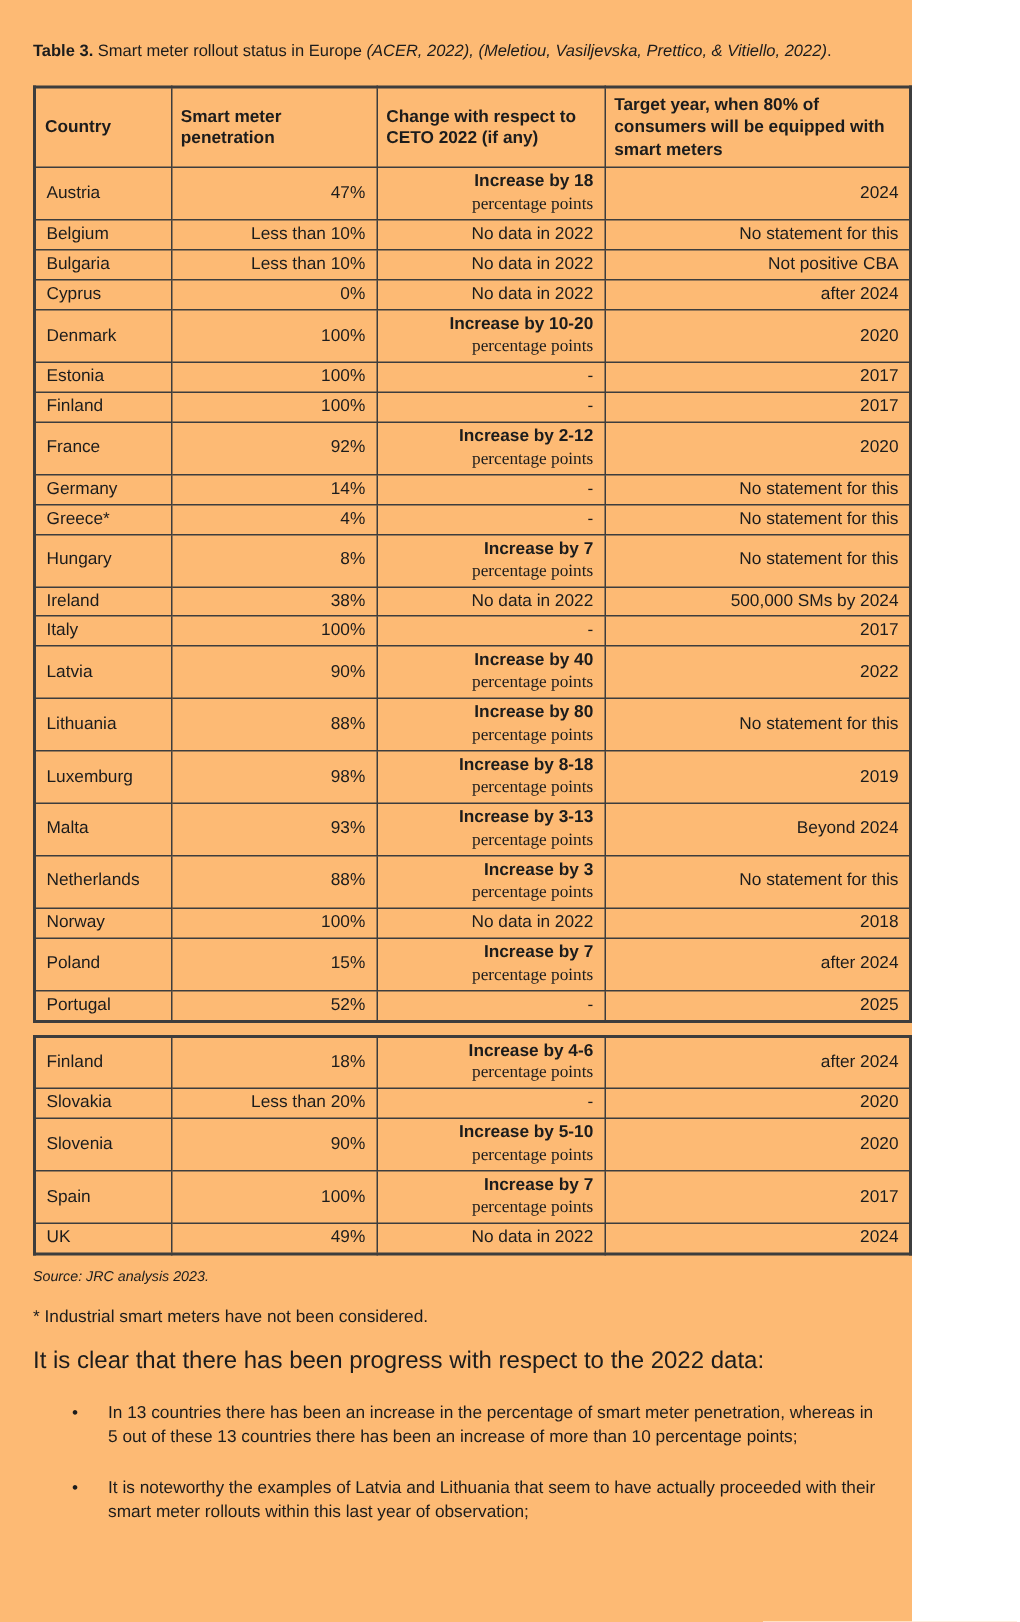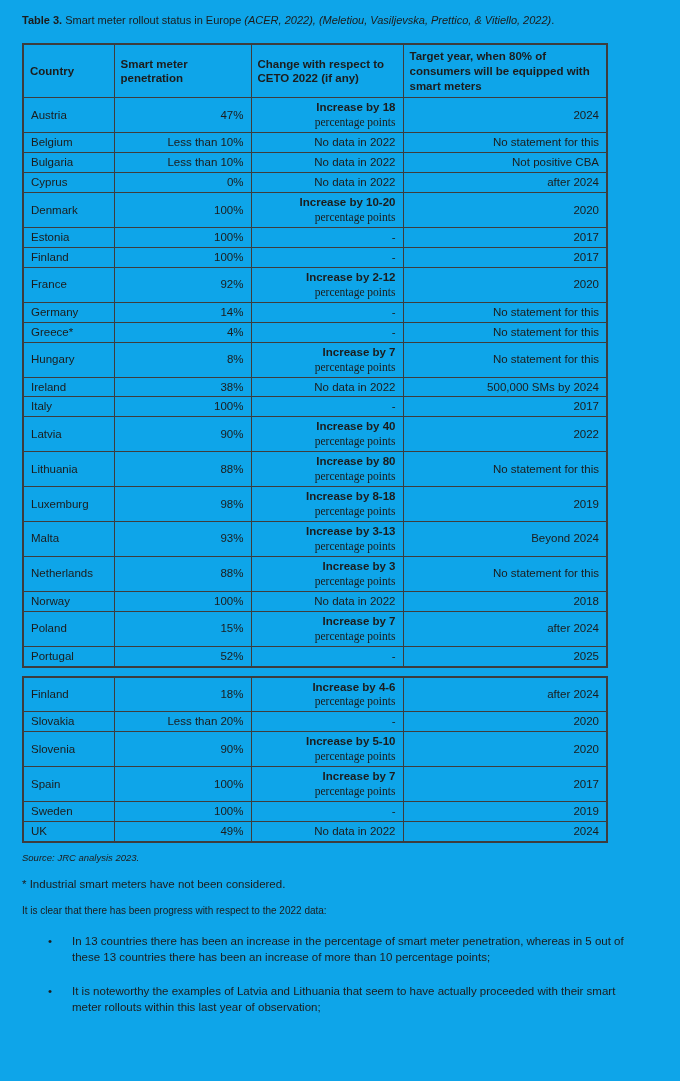--- a/index.html
+++ b/index.html
@@ -4,21 +4,21 @@
 <style>
   :root{
     --border:#3d3d3d;
     --text:#1c1c1c;
   }
   html,body{margin:0;padding:0;background:#ffffff;}
   body{
     width:680px;height:1081px;overflow:hidden;
     font-family:"Liberation Sans",sans-serif;color:var(--text);
   }
-  .page{box-sizing:border-box;width:680px;height:1081px;padding:13px 20px 0 22px;background:#0ea5e9;}
+  .page{box-sizing:border-box;width:608px;height:1081px;padding:27px 20px 0 22px;background:#fdba74;}
   .caption{font-size:11px;margin:0 0 16px 0;line-height:1.3;}
   .caption .cap-label{font-weight:700;}
   .caption .cap-cit{font-style:italic;}
 
   table.sm{border-collapse:collapse;width:586px;table-layout:fixed;border:2px solid var(--border);}
   table.sm th,table.sm td{border:1.5px solid var(--border);box-sizing:border-box;}
   table.sm th{
     font-size:11.5px;font-weight:700;text-align:left;vertical-align:middle;
     padding:4px 6px;line-height:1.28;
   }
@@ -26,21 +26,21 @@
     font-size:11.5px;line-height:1.3;padding:2px 7px;vertical-align:middle;
   }
   td.country{text-align:left;}
   td.pen,td.change,td.target{text-align:right;}
   .change-main{font-weight:700;}
   .change-sub{font-weight:400;font-family:Liberation Serif, serif;}
   table.tbl2{margin-top:8px;}
 
   .source{font-size:9.5px;font-style:italic;margin:9px 0 0 0;}
   .footnote{font-size:11.5px;margin:15px 0 0 0;}
-  .intro{font-size:10px;margin:15px 0 0 0;}
+  .intro{font-size:16px;margin:15px 0 0 0;}
   ul.bullets{list-style:none;margin:17px 0 0 0;padding:0;}
   ul.bullets li{display:flex;margin-bottom:17px;font-size:11.5px;line-height:1.42;}
   .bullet-marker{flex:0 0 24px;margin-left:26px;font-size:11.5px;}
   .bullet-text{width:575px;}
 </style>
 </head>
 <body>
 
 <div class="page">
 
@@ -256,26 +256,20 @@
         <tr>
           <td class="country">Spain</td>
           <td class="pen">100%</td>
           <td class="change">
             <div class="change-main">Increase by 7</div>
             <div class="change-sub">percentage points</div>
           </td>
           <td class="target">2017</td>
         </tr>
         <tr>
-          <td class="country">Sweden</td>
-          <td class="pen">100%</td>
-          <td class="change">-</td>
-          <td class="target">2019</td>
-        </tr>
-        <tr>
           <td class="country">UK</td>
           <td class="pen">49%</td>
           <td class="change">No data in 2022</td>
           <td class="target">2024</td>
         </tr>
       </tbody>
   </table>
 
   <p class="source">Source: JRC analysis 2023.</p>
 

